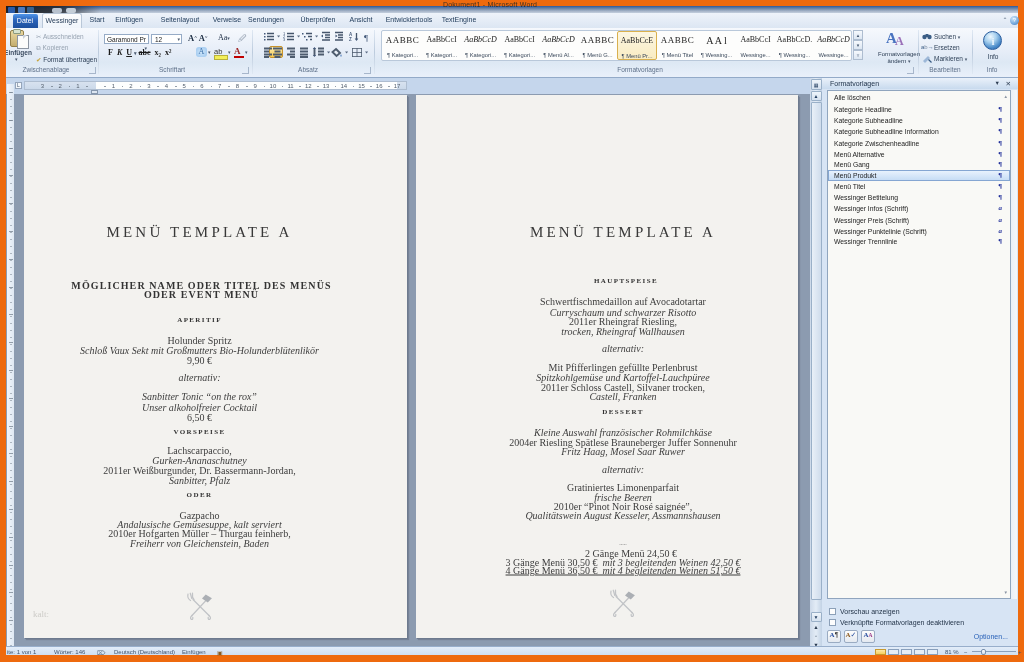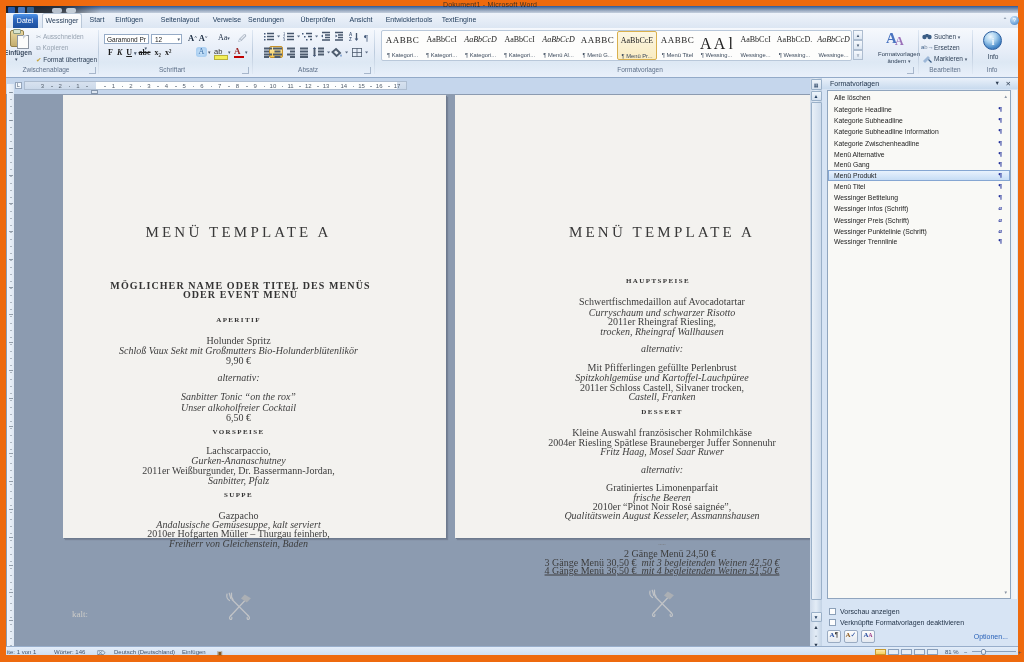--- a/index.html
+++ b/index.html
@@ -24,21 +24,21 @@
 .gi{position:absolute;top:0;width:39px;height:29px;text-align:center;}
 .gs{position:absolute;top:3.5px;left:0;width:100%;font-family:"Liberation Serif",serif;font-size:8px;color:#222;}
 .gl{position:absolute;top:21px;left:0;width:100%;font-size:5.8px;color:#3c4a5c;white-space:nowrap;overflow:hidden;}
 .sgb{position:absolute;left:0;width:10px;height:9.5px;background:linear-gradient(#f6f9fd,#dce6f2);border:1px solid #aebdd0;box-sizing:border-box;font-size:5px;color:#44566e;text-align:center;line-height:8px;}
 
 #docarea{left:6px;top:78px;width:1012px;height:568px;background:#8c9bb0;overflow:hidden;}
 #topstrip{left:0;top:0;width:804px;height:16px;background:#c5d6ec;}
 #hruler{left:18px;top:3px;width:383px;height:9px;background:linear-gradient(#d8e2ef,#cbd9ea);border:1px solid #aebdd0;box-sizing:border-box;overflow:hidden;}
 #vruler{left:1px;top:6px;width:7px;height:564px;background:linear-gradient(90deg,#f2f6fb,#dfe8f3);}
 .rnum{position:absolute;top:1px;font-size:6px;color:#55606e;transform:translateX(-50%);}
-.page{position:absolute;top:17px;height:443px;background:#f3f2ef;box-shadow:1px 1px 0 #6d7a8e,2px 2px 1px rgba(90,100,120,.45);margin-left:39px;}
+.page{position:absolute;top:17px;height:543px;background:#f3f2ef;box-shadow:1px 1px 0 #6d7a8e,2px 2px 1px rgba(90,100,120,.45);}
 #pageL{left:18px;width:383px;}
 #pageR{left:410px;width:382px;}
 .dt{position:absolute;white-space:nowrap;transform:translate(-50%,-50%);font-family:"Liberation Serif",serif;color:#3d3d3d;font-size:10px;}
 .it{font-style:italic;}
 .bd{font-weight:bold;font-size:7px;letter-spacing:1.4px;color:#333;}
 .t1{font-size:15px;letter-spacing:3.2px;color:#383838;}
 .sh{font-weight:bold;font-size:10px;letter-spacing:1.1px;color:#333;}
 
 #vsb{left:804px;top:0;width:12px;height:569px;background:linear-gradient(90deg,#cdd9e9,#e3ecf6,#c2d2e5);}
 .sbtn{position:absolute;left:0.5px;width:11px;background:linear-gradient(#eef4fa,#d5e1ef);border:1px solid #9ab0c8;border-radius:1px;box-sizing:border-box;color:#223c5e;text-align:center;}
@@ -210,21 +210,21 @@
       </div>
     <div class="gi" style="left:235px;width:40px;background:linear-gradient(#fcf6e2,#f9ecc2);border:1px solid #d9b04e;border-radius:2px;box-sizing:border-box;top:0px;height:29px;">
         <div class="gs">AaBbCcE</div>
         <div class="gl">¶ Menü Pr...</div>
       </div>
     <div class="gi" style="left:276px;">
         <div class="gs" style="font-size:9px;letter-spacing:.5px;">AABBC</div>
         <div class="gl">¶ Menü Titel</div>
       </div>
     <div class="gi" style="left:315px;">
-        <div class="gs" style="font-size:16px;">A A l</div>
+        <div class="gs" style="font-size:10px;">A A l</div>
         <div class="gl">¶ Wessing...</div>
       </div>
     <div class="gi" style="left:354px;">
         <div class="gs">AaBbCcI</div>
         <div class="gl">Wessinge...</div>
       </div>
     <div class="gi" style="left:393px;">
         <div class="gs">AaBbCcD.</div>
         <div class="gl">¶ Wessing...</div>
       </div>
@@ -307,51 +307,51 @@
     <div class="dt" style="left:175.5px;top:264.5px;">9,90 €</div>
     <div class="dt it" style="left:175.5px;top:281.5px;">alternativ:</div>
     <div class="dt" style="left:175.5px;top:300.5px;font-style:italic;">Sanbitter Tonic “on the rox”</div>
     <div class="dt it" style="left:175.5px;top:311.5px;">Unser alkoholfreier Cocktail</div>
     <div class="dt" style="left:175.5px;top:321.5px;">6,50 €</div>
     <div class="dt bd" style="left:175.5px;top:337px;">VORSPEISE</div>
     <div class="dt" style="left:175.5px;top:354.5px;">Lachscarpaccio,</div>
     <div class="dt it" style="left:175.5px;top:365px;">Gurken-Ananaschutney</div>
     <div class="dt" style="left:175.5px;top:375px;">2011er Weißburgunder, Dr. Bassermann-Jordan,</div>
     <div class="dt it" style="left:175.5px;top:384.5px;">Sanbitter, Pfalz</div>
-    <div class="dt bd" style="left:175.5px;top:399.5px;">SUPPE</div>
+    <div class="dt bd" style="left:175.5px;top:399.5px;">ODER</div>
     <div class="dt" style="left:175.5px;top:419.5px;">Gazpacho</div>
     <div class="dt it" style="left:175.5px;top:429px;">Andalusische Gemüsesuppe, kalt serviert</div>
     <div class="dt" style="left:175.5px;top:438px;">2010er Hofgarten Müller – Thurgau feinherb,</div>
     <div class="dt it" style="left:175.5px;top:447.5px;">Freiherr von Gleichenstein, Baden</div>
     <div class="dt" style="left:9px;top:514px;transform:none;font-size:9px;color:#cdccc8;">kalt:</div>
     <svg class="abs" style="left:161px;top:497px;" width="31" height="29" viewBox="0 0 31 29">
       <g stroke="#c1c3c6" stroke-width="1.2" fill="none" stroke-linecap="round">
         <path d="M8 7.5 L24 23.5"></path>
           <path d="M20.5 9 L7 23.5"></path>
         <path d="M3 2 Q2 6.5 5.5 8.5 M7.5 1 Q7 5.5 9 7.5 M5.2 1.2 L6.8 6.5"></path>
         <path d="M24 23.5 Q26.5 26 24.8 27.4 Q22.8 27.8 23.2 25.3"></path>
         <path d="M7 23.5 Q4.5 26 6.2 27.4 Q8.2 27.8 7.8 25.3"></path>
       </g>
       <path d="M20.7 2.6 L26.9 6.2 L22.8 10.5 L17 6.4 Z" fill="#abafb4"></path>
     </svg>
   </div>
   <div class="page" id="pageR">
     <div class="dt t1" style="left:207px;top:137px;">MENÜ TEMPLATE A</div>
-    <div class="dt bd" style="left:203px;top:185.5px;">HAUPTSPEISE</div>
+    <div class="dt bd" style="left:210px;top:185.5px;">HAUPTSPEISE</div>
     <div class="dt" style="left:207px;top:206px;">Schwertfischmedaillon auf Avocadotartar</div>
     <div class="dt it" style="left:207px;top:216.5px;">Curryschaum und schwarzer Risotto</div>
     <div class="dt" style="left:207px;top:226px;">2011er Rheingraf Riesling,</div>
     <div class="dt it" style="left:207px;top:236px;">trocken, Rheingraf Wallhausen</div>
     <div class="dt it" style="left:207px;top:253px;">alternativ:</div>
     <div class="dt" style="left:207px;top:272px;">Mit Pfifferlingen gefüllte Perlenbrust</div>
     <div class="dt it" style="left:207px;top:281.5px;">Spitzkohlgemüse und Kartoffel-Lauchpüree</div>
     <div class="dt" style="left:207px;top:291.5px;">2011er Schloss Castell, Silvaner trocken,</div>
     <div class="dt it" style="left:207px;top:301px;">Castell, Franken</div>
     <div class="dt bd" style="left:207px;top:317px;">DESSERT</div>
-    <div class="dt" style="left:207px;top:337px;">Kleine Auswahl französischer Rohmilchkäse</div>
+    <div class="dt" style="left:207px;top:337px;font-style:italic;">Kleine Auswahl französischer Rohmilchkäse</div>
     <div class="dt" style="left:207px;top:346.5px;">2004er Riesling Spätlese Brauneberger Juffer Sonnenuhr</div>
     <div class="dt it" style="left:207px;top:355.5px;">Fritz Haag, Mosel Saar Ruwer</div>
     <div class="dt it" style="left:207px;top:374px;">alternativ:</div>
     <div class="dt" style="left:207px;top:392px;">Gratiniertes Limonenparfait</div>
     <div class="dt it" style="left:207px;top:401.5px;">frische Beeren</div>
     <div class="dt" style="left:207px;top:410.5px;">2010er “Pinot Noir Rosé saignée”,</div>
     <div class="dt it" style="left:207px;top:420px;">Qualitätswein August Kesseler, Assmannshausen</div>
     <div class="dt" style="left:207px;top:447.5px;font-size:6px;color:#777;">.....</div>
     <div class="dt" style="left:215px;top:458px;">2 Gänge Menü 24,50 €</div>
     <div class="dt" style="left:207px;top:466.5px;">3 Gänge Menü 30,50 € <i>&nbsp;mit 3 begleitenden Weinen 42,50 €</i></div>

